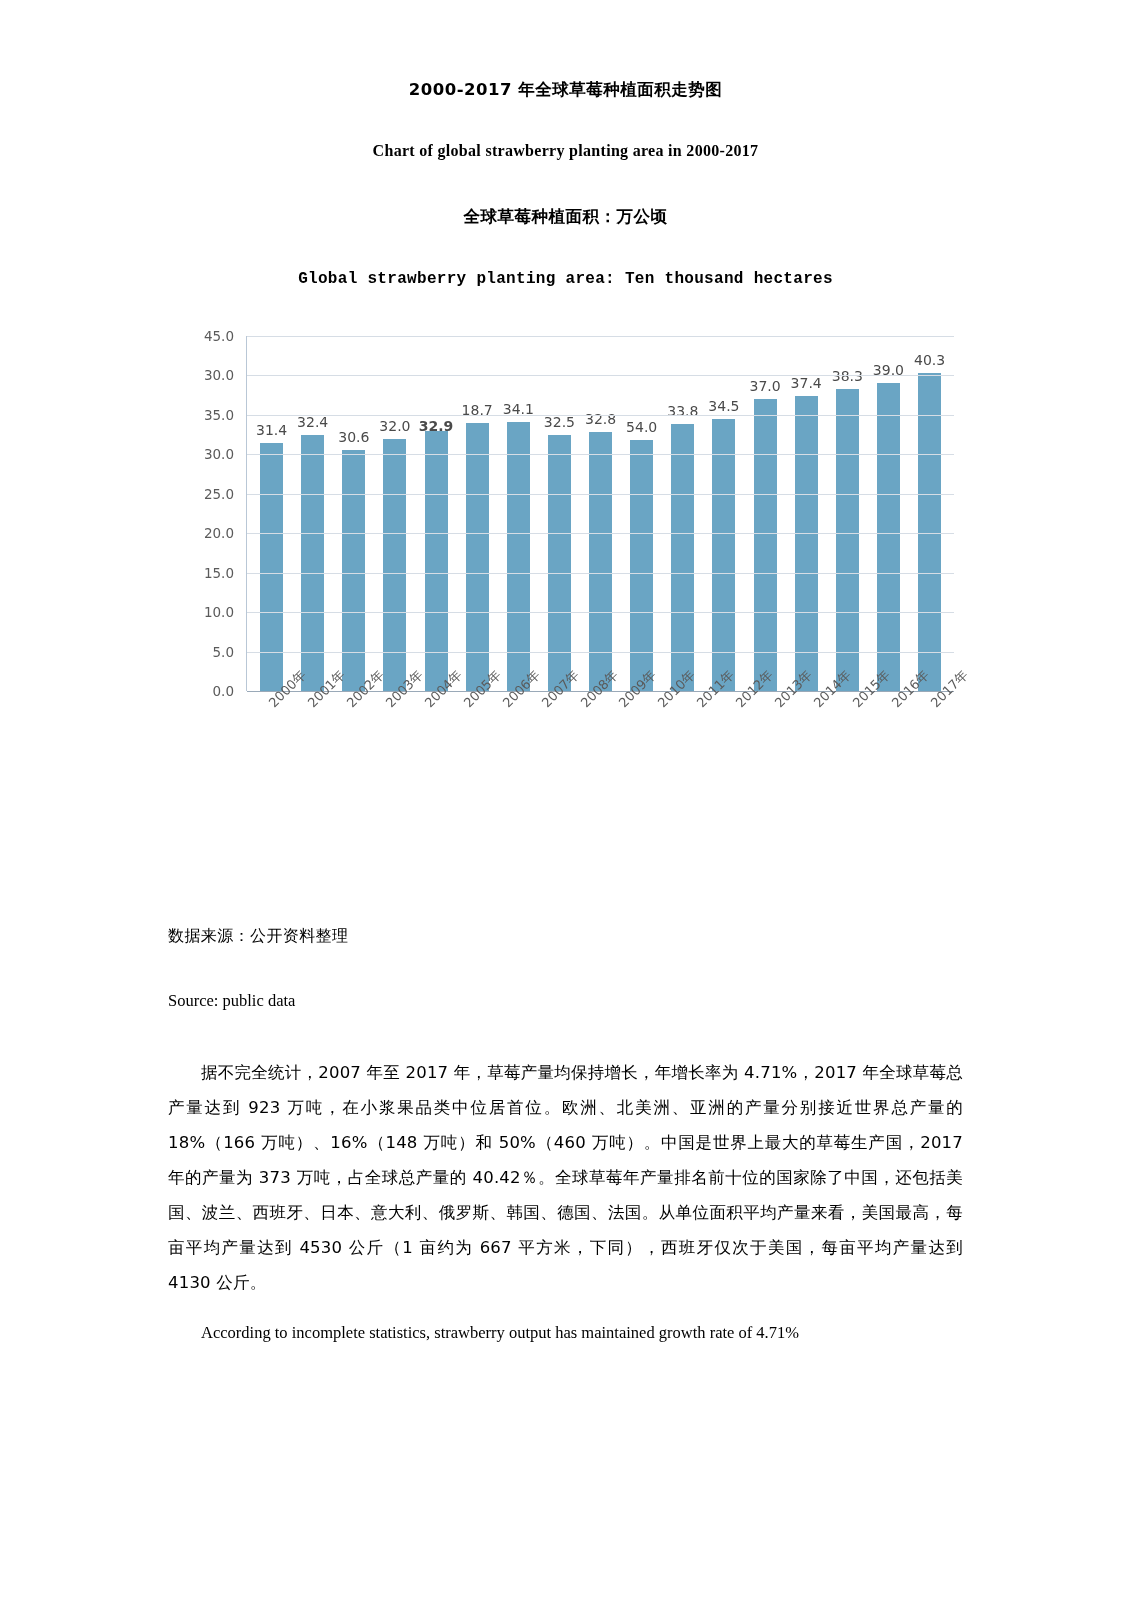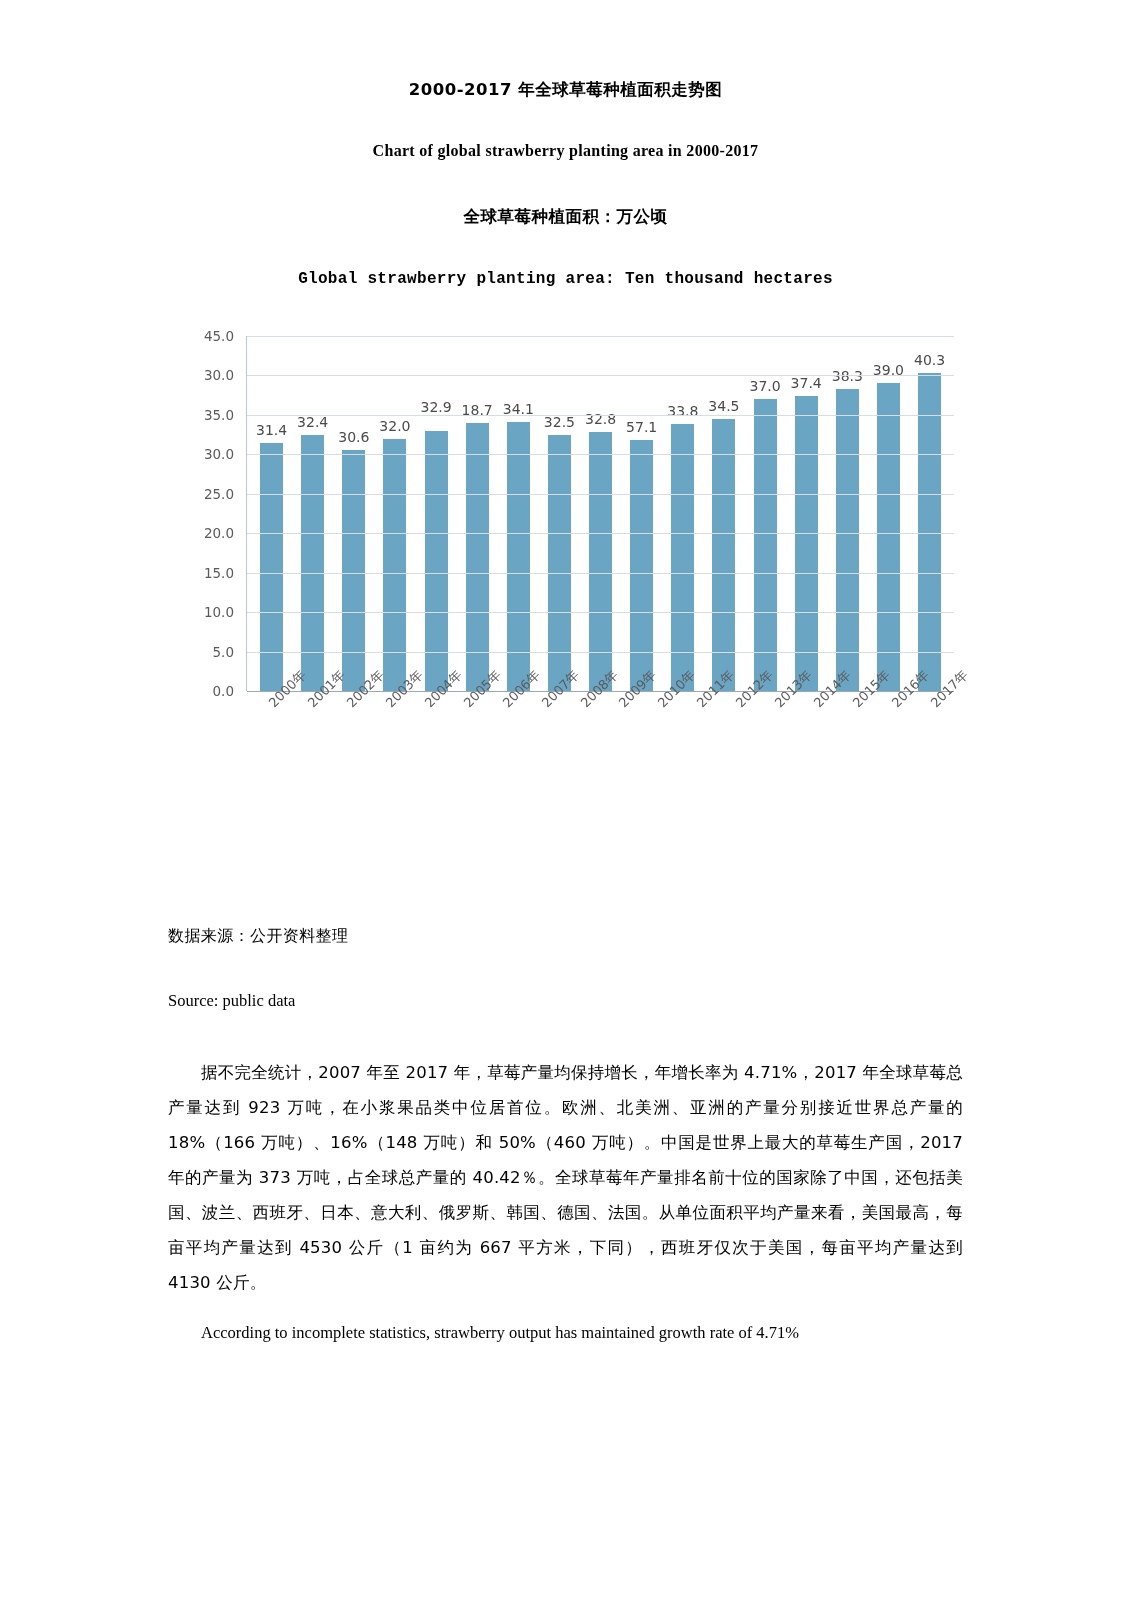--- a/index.html
+++ b/index.html
@@ -228,41 +228,41 @@
             </div>
             <div class="bar-slot">
               <div class="bar-label" style="bottom: 246.4px;">30.6</div>
               <div class="bar" style="height: 241.4px; background: rgb(106, 165, 196);"></div>
             </div>
             <div class="bar-slot">
               <div class="bar-label" style="bottom: 257.444px;">32.0</div>
               <div class="bar" style="height: 252.444px; background: rgb(106, 165, 196);"></div>
             </div>
             <div class="bar-slot">
-              <div class="bar-label" style="bottom: 276px;">32.9</div>
+              <div class="bar-label" style="bottom: 257px; font-weight: bold;">32.9</div>
               <div class="bar" style="height: 259.544px; background: rgb(106, 165, 196);"></div>
             </div>
             <div class="bar-slot">
               <div class="bar-label" style="bottom: 273.222px;">18.7</div>
               <div class="bar" style="height: 268.222px; background: rgb(106, 165, 196);"></div>
             </div>
             <div class="bar-slot">
               <div class="bar-label" style="bottom: 274.011px;">34.1</div>
               <div class="bar" style="height: 269.011px; background: rgb(106, 165, 196);"></div>
             </div>
             <div class="bar-slot">
               <div class="bar-label" style="bottom: 261.389px;">32.5</div>
               <div class="bar" style="height: 256.389px; background: rgb(106, 165, 196);"></div>
             </div>
             <div class="bar-slot">
               <div class="bar-label" style="bottom: 263.756px;">32.8</div>
               <div class="bar" style="height: 258.756px; background: rgb(106, 165, 196);"></div>
             </div>
             <div class="bar-slot">
-              <div class="bar-label" style="bottom: 255.867px;">57.1</div>
+              <div class="bar-label" style="bottom: 255.867px;">54.0</div>
               <div class="bar" style="height: 250.867px; background: rgb(106, 165, 196);"></div>
             </div>
             <div class="bar-slot">
               <div class="bar-label" style="bottom: 271.644px;">33.8</div>
               <div class="bar" style="height: 266.644px; background: rgb(106, 165, 196);"></div>
             </div>
             <div class="bar-slot">
               <div class="bar-label" style="bottom: 277.167px;">34.5</div>
               <div class="bar" style="height: 272.167px; background: rgb(106, 165, 196);"></div>
             </div>

